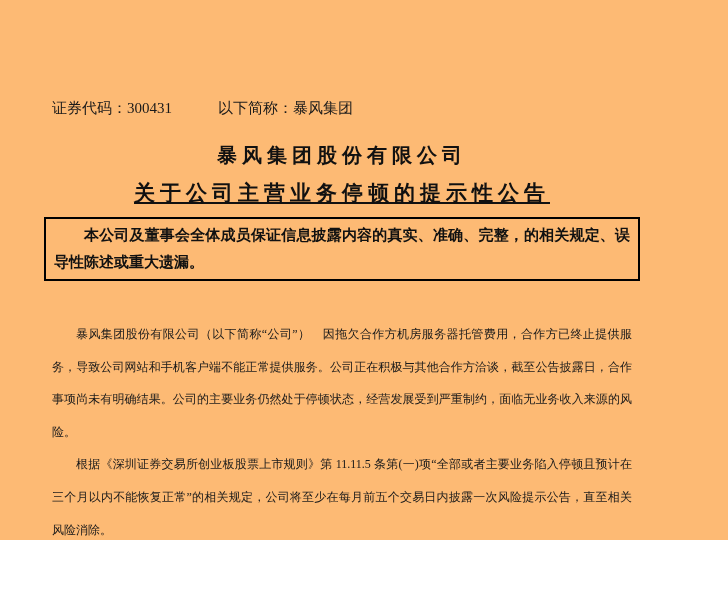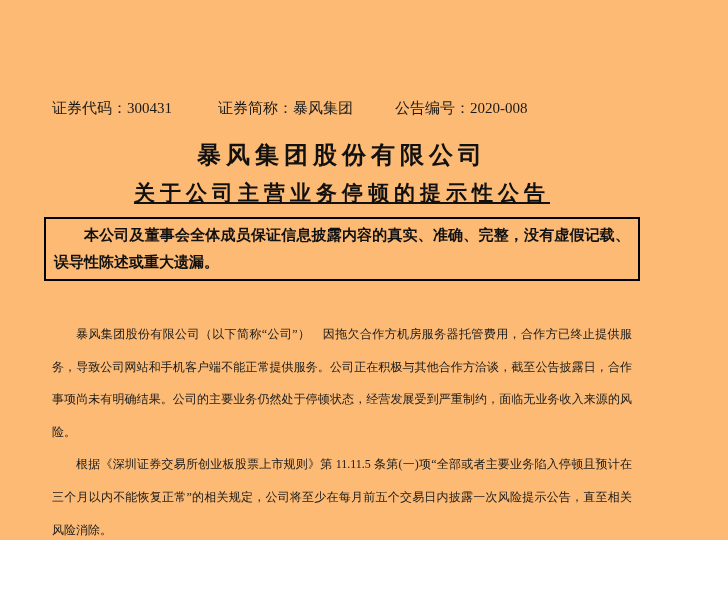--- a/index.html
+++ b/index.html
@@ -28,21 +28,21 @@
     white-space: nowrap;
   }
   .hdr-item { position: absolute; top: 0; }
   .hdr-code { left: 0; }
   .hdr-name { left: 166px; }
   .hdr-no   { left: 343px; }
 
   .title1 {
     margin: 26px 0 0 0;
     text-align: center;
-    font-size: 24px;
+    font-size: 20px;
     font-weight: bold;
     letter-spacing: 5px;
     line-height: 24px;
     color: #111111;
   }
   .title2 {
     margin: 13px 0 0 0;
     text-align: center;
     font-size: 21px;
     font-weight: bold;
@@ -77,30 +77,29 @@
     color: #1a1a1a;
   }
 </style>
 </head>
 <body>
 
 <div class="page">
 
   <div class="doc-header">
     <span class="hdr-item hdr-code">证券代码：300431</span>
-    <span class="hdr-item hdr-name">证券简称：暴风集团</span>
-    <span class="hdr-item hdr-no">公告编号：2020-008</span>
+    <span class="hdr-item hdr-name">以下简称：暴风集团</span>
   </div>
 
   <h1 class="title1">暴风集团股份有限公司</h1>
 
   <h2 class="title2">关于公司主营业务停顿的提示性公告</h2>
 
   <div class="disclaimer">
-    <p>本公司及董事会全体成员保证信息披露内容的真实、准确、完整，没有虚假记载、误导性陈述或重大遗漏。</p>
+    <p>本公司及董事会全体成员保证信息披露内容的真实、准确、完整，的相关规定、误导性陈述或重大遗漏。</p>
   </div>
 
   <div class="doc-body">
     <p class="para">暴风集团股份有限公司（以下简称“公司”）　因拖欠合作方机房服务器托管费用，合作方已终止提供服务，导致公司网站和手机客户端不能正常提供服务。公司正在积极与其他合作方洽谈，截至公告披露日，合作事项尚未有明确结果。公司的主要业务仍然处于停顿状态，经营发展受到严重制约，面临无业务收入来源的风险。</p>
     <p class="para">根据《深圳证券交易所创业板股票上市规则》第 11.11.5 条第(一)项“全部或者主要业务陷入停顿且预计在三个月以内不能恢复正常”的相关规定，公司将至少在每月前五个交易日内披露一次风险提示公告，直至相关风险消除。</p>
     <p class="para">公司郑重提醒广大投资者：《中国证券报》和巨潮资讯网为公司选定的信息</p>
   </div>
 
 </div>
 

